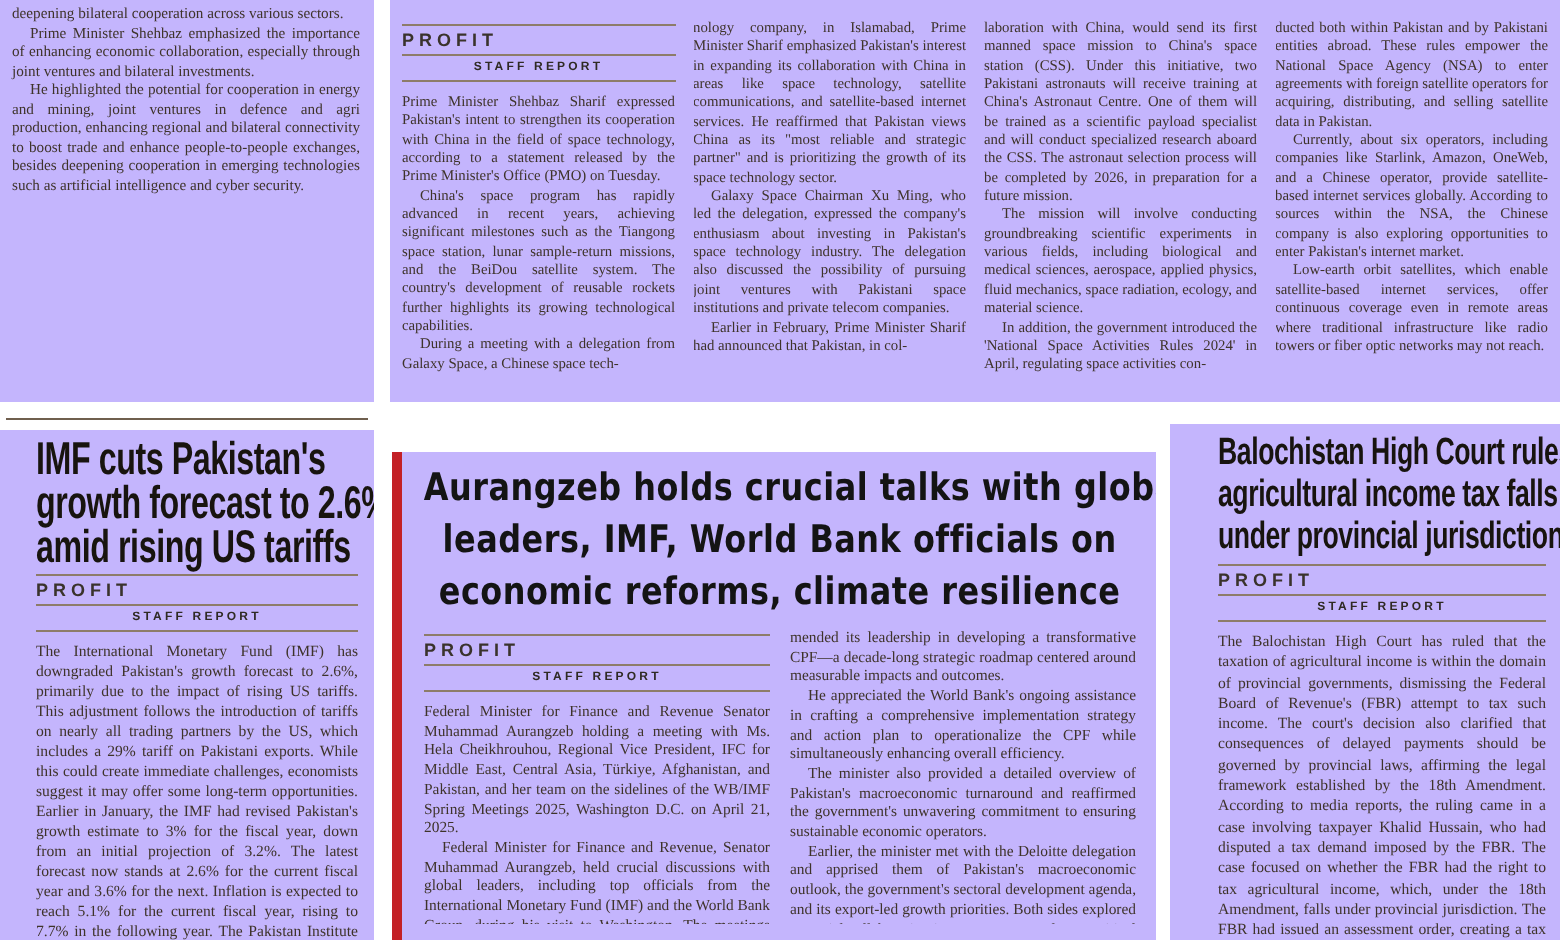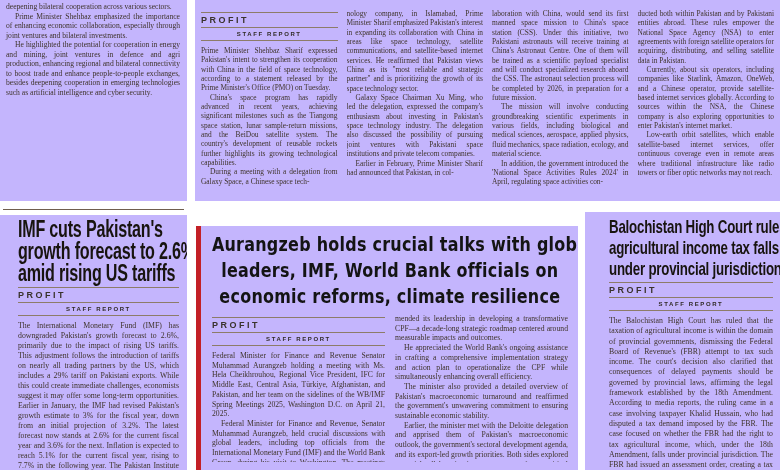--- a/index.html
+++ b/index.html
@@ -146,21 +146,21 @@
         <div class="rule"></div>
       </div>
       <div class="col">
           <p>Federal Minister for Finance and Revenue Senator Muhammad Aurangzeb holding a meeting with Ms. Hela Cheikhrouhou, Regional Vice President, IFC for Middle East, Central Asia, Türkiye, Afghanistan, and Pakistan, and her team on the sidelines of the WB/IMF Spring Meetings 2025, Washington D.C. on April 21, 2025.</p>
           <p>Federal Minister for Finance and Revenue, Senator Muhammad Aurangzeb, held crucial discussions with global leaders, including top officials from the International Monetary Fund (IMF) and the World Bank Group, during his visit to Washington. The meetings focused on key issues such as economic reforms, climate resilience, and development projects in Pakistan.</p>
         </div>
     </div>
     <div class="col">
         <p>mended its leadership in developing a transformative CPF—a decade-long strategic roadmap centered around measurable impacts and outcomes.</p>
         <p>He appreciated the World Bank's ongoing assistance in crafting a comprehensive implementation strategy and action plan to operationalize the CPF while simultaneously enhancing overall efficiency.</p>
-        <p>The minister also provided a detailed overview of Pakistan's macroeconomic turnaround and reaffirmed the government's unwavering commitment to ensuring sustainable economic stability.</p>
+        <p>The minister also provided a detailed overview of Pakistan's macroeconomic turnaround and reaffirmed the government's unwavering commitment to ensuring sustainable economic operators.</p>
         <p>Earlier, the minister met with the Deloitte delegation and apprised them of Pakistan's macroeconomic outlook, the government's sectoral development agenda, and its export-led growth priorities. Both sides explored potential collaboration in energy sector reforms, critical minerals extraction and marketing, privatization, technology, crypto policy, and the operationalization of the Country Part-</p>
       </div>
   </div>
 </div>
 
 <div class="panel" id="bhc-panel">
   <div class="hl-condensed" id="bhc-headline">
     <div>Balochistan High Court rules</div>
     <div>agricultural income tax falls</div>
     <div>under provincial jurisdiction</div>

